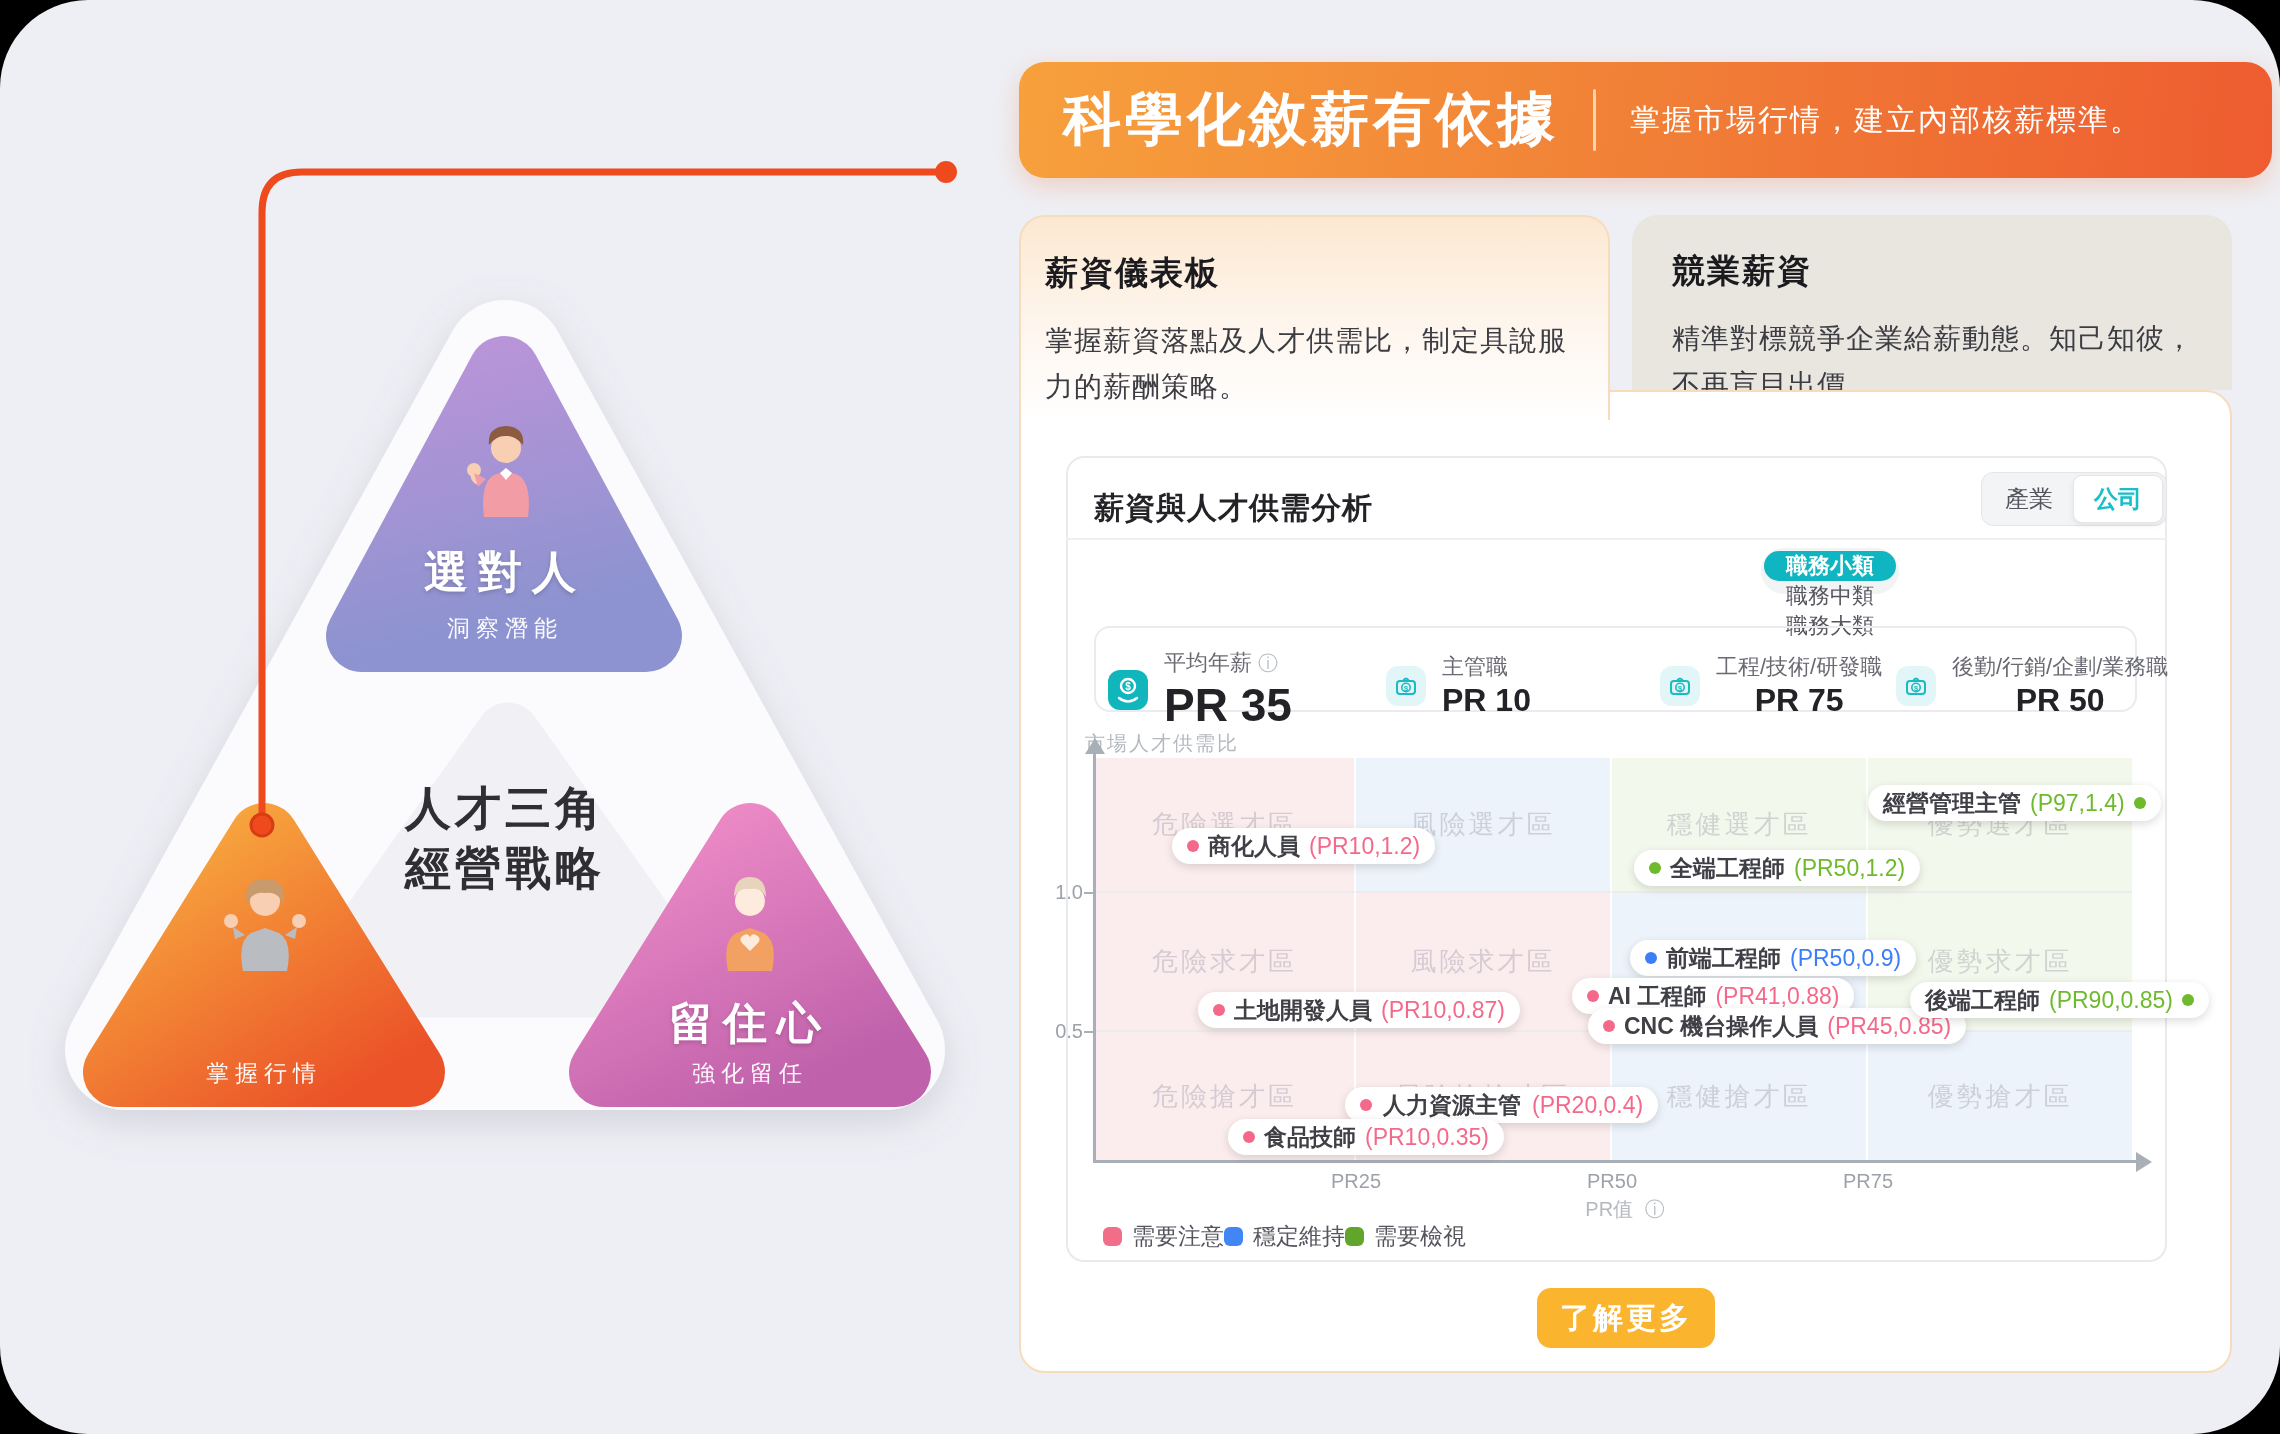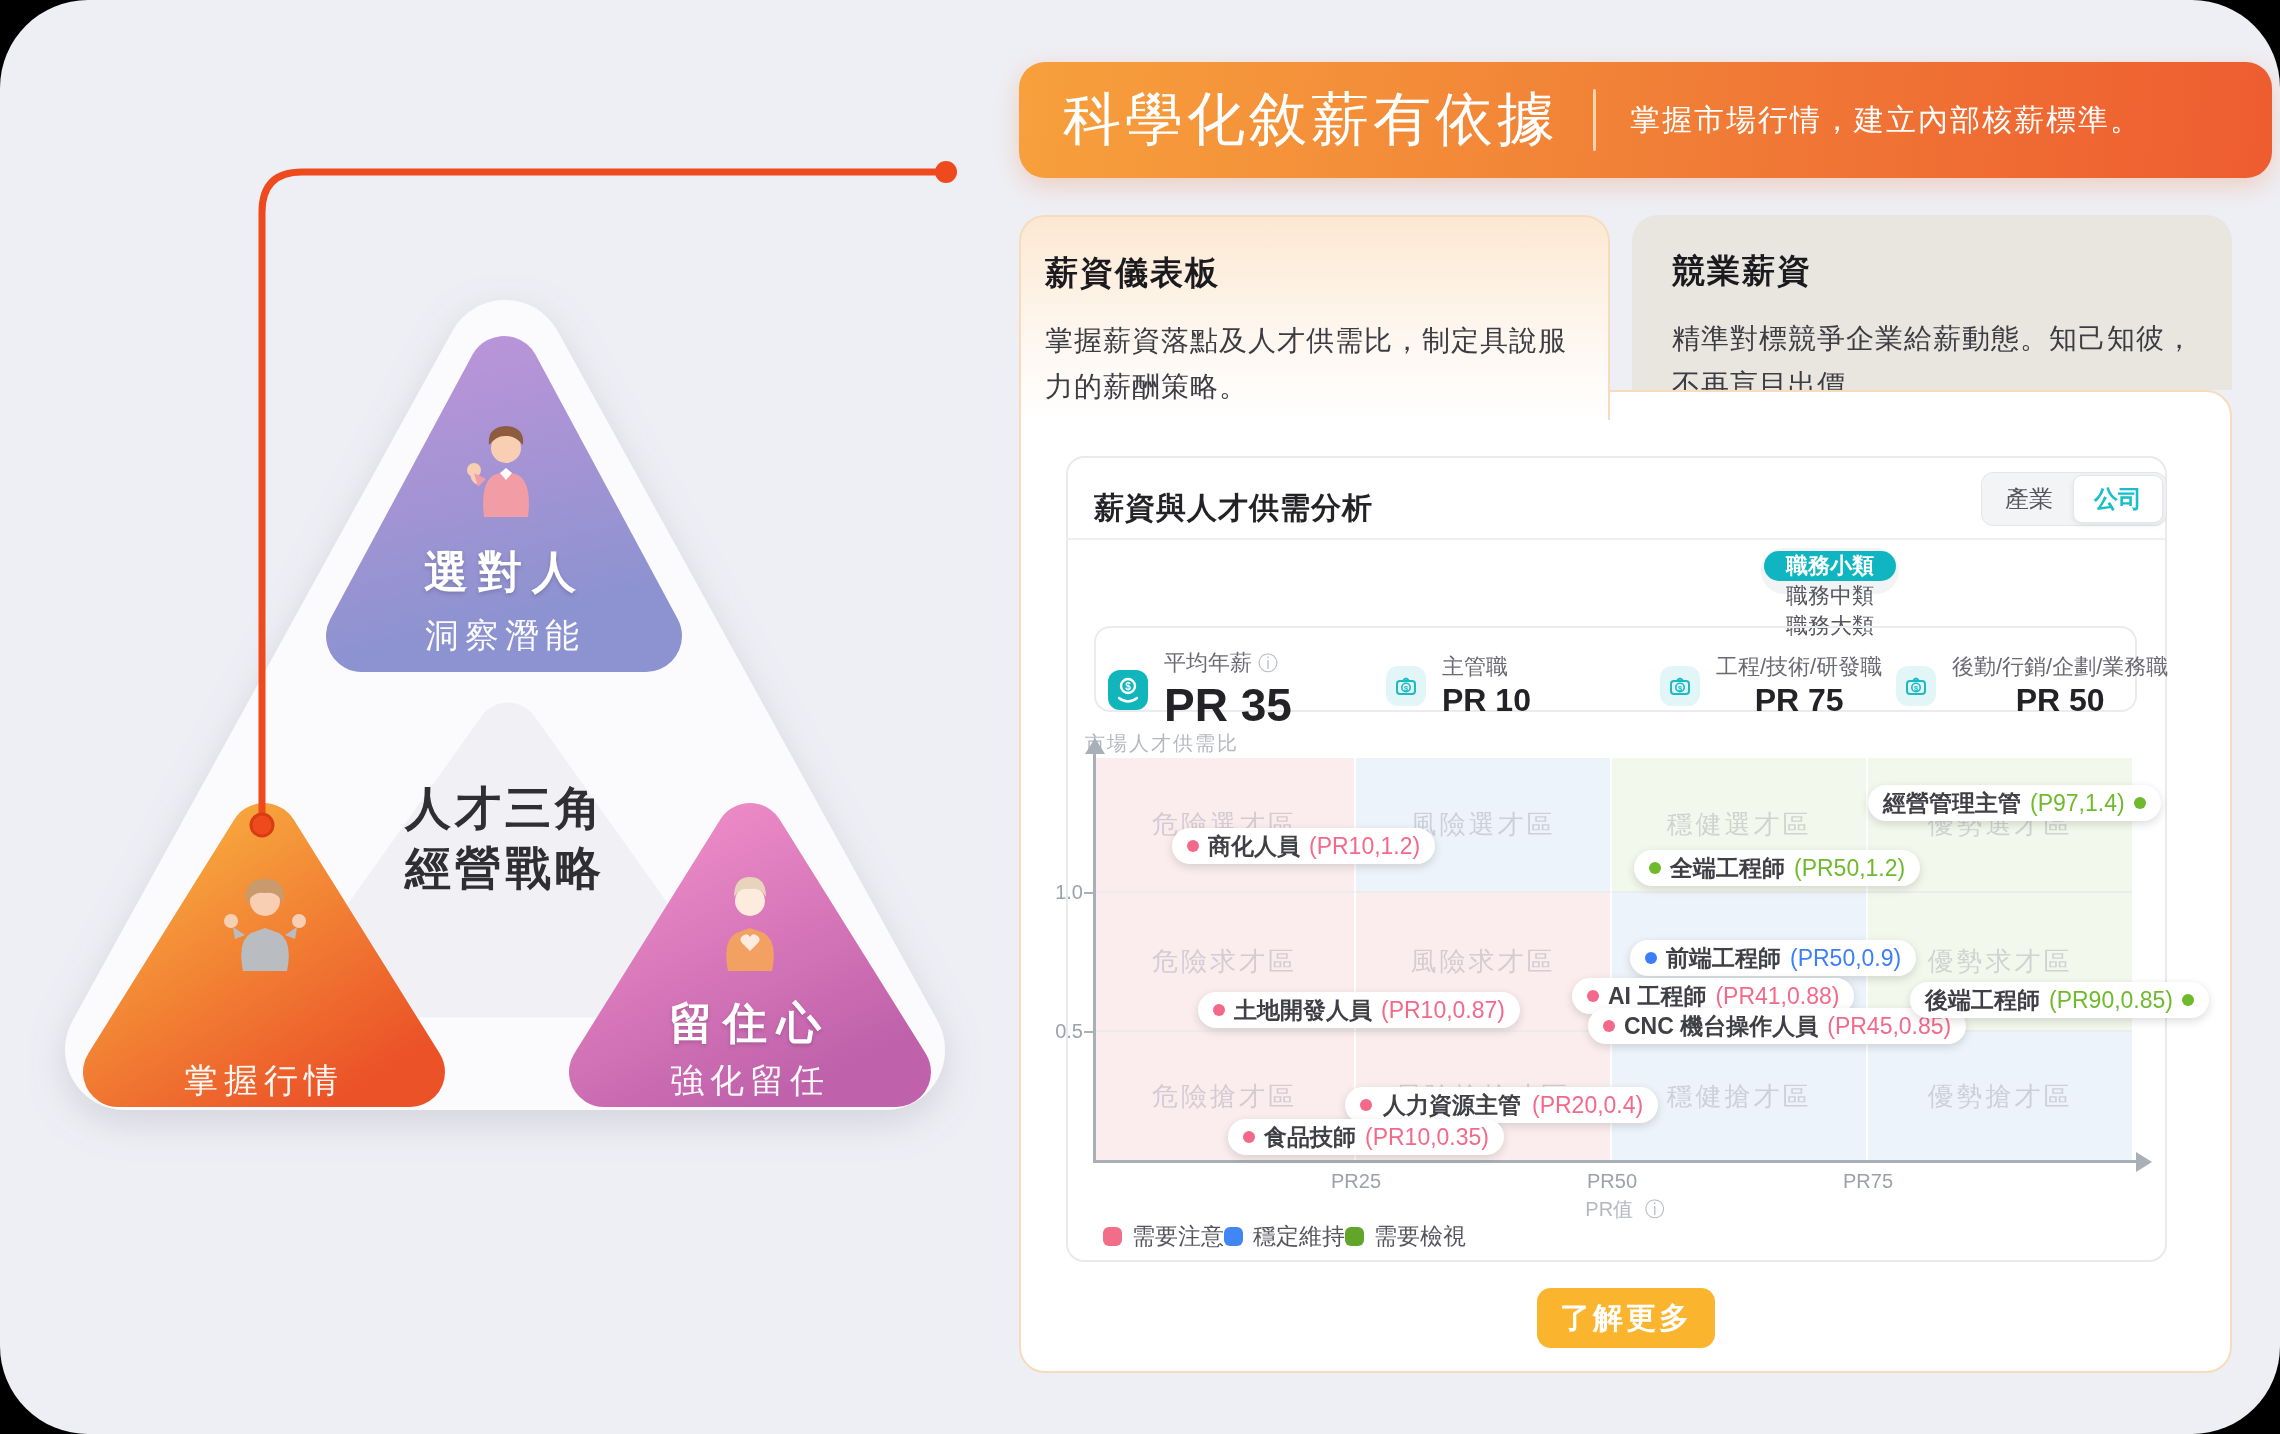--- a/index.html
+++ b/index.html
@@ -3,29 +3,29 @@
 <meta charset="utf-8">
 <style>
   html,body{margin:0;padding:0;background:#000;font-family:"Liberation Sans","DejaVu Sans",sans-serif;}
   .canvas{position:relative;width:2280px;height:1434px;background:#EEEFF4;border-radius:88px;overflow:hidden;}
   .abs{position:absolute;}
 
   
   .tri-svg{position:absolute;left:30px;top:140px;}
   .tri-label{position:absolute;text-align:center;color:#fff;white-space:nowrap;}
   .tri-title{font-size:44px;font-weight:bold;letter-spacing:10px;text-shadow:0 2px 4px rgba(0,0,0,.18);}
-  .tri-sub{font-size:34px;letter-spacing:6px;opacity:.96;}
+  .tri-sub{font-size:23px;letter-spacing:6px;opacity:.96;}
   .center-title{position:absolute;text-align:center;color:#2E2E33;font-weight:bold;font-size:46px;letter-spacing:4px;line-height:60px;white-space:nowrap;}
   .person{position:absolute;}
 
   
   .banner{left:1019px;top:62px;width:1253px;height:116px;border-radius:26px;
     background:linear-gradient(96deg,#F7A03C 0%,#F18137 48%,#EE5C30 100%);
     display:flex;align-items:center;padding-left:44px;box-sizing:border-box;box-shadow:0 8px 24px rgba(238,110,48,.25);}
-  .banner-title{font-size:58px;font-weight:normal;color:#fff;letter-spacing:4px;white-space:nowrap;}
+  .banner-title{font-size:58px;font-weight:bold;color:#fff;letter-spacing:4px;white-space:nowrap;}
   .banner-divider{width:3px;height:62px;background:rgba(255,232,196,.8);margin:0 34px;border-radius:2px;}
   .banner-sub{font-size:30px;color:#fff;letter-spacing:2px;white-space:nowrap;}
 
   
   .tab-left{left:1019px;top:215px;width:591px;height:205px;border-radius:26px 26px 0 0;z-index:3;
     background:linear-gradient(180deg,#FCE8D1 0%,#FEF6EE 55%,#FFFFFF 100%);
     border:2px solid #F6DCBC;border-bottom:none;box-sizing:border-box;padding:34px 24px;}
   .tab-right{left:1632px;top:215px;width:600px;height:175px;border-radius:26px 26px 0 0;z-index:1;
     background:#E9E6E0;box-sizing:border-box;padding:34px 40px;}
   .tab-title{font-size:33px;font-weight:bold;color:#1B1B1F;letter-spacing:2px;}

